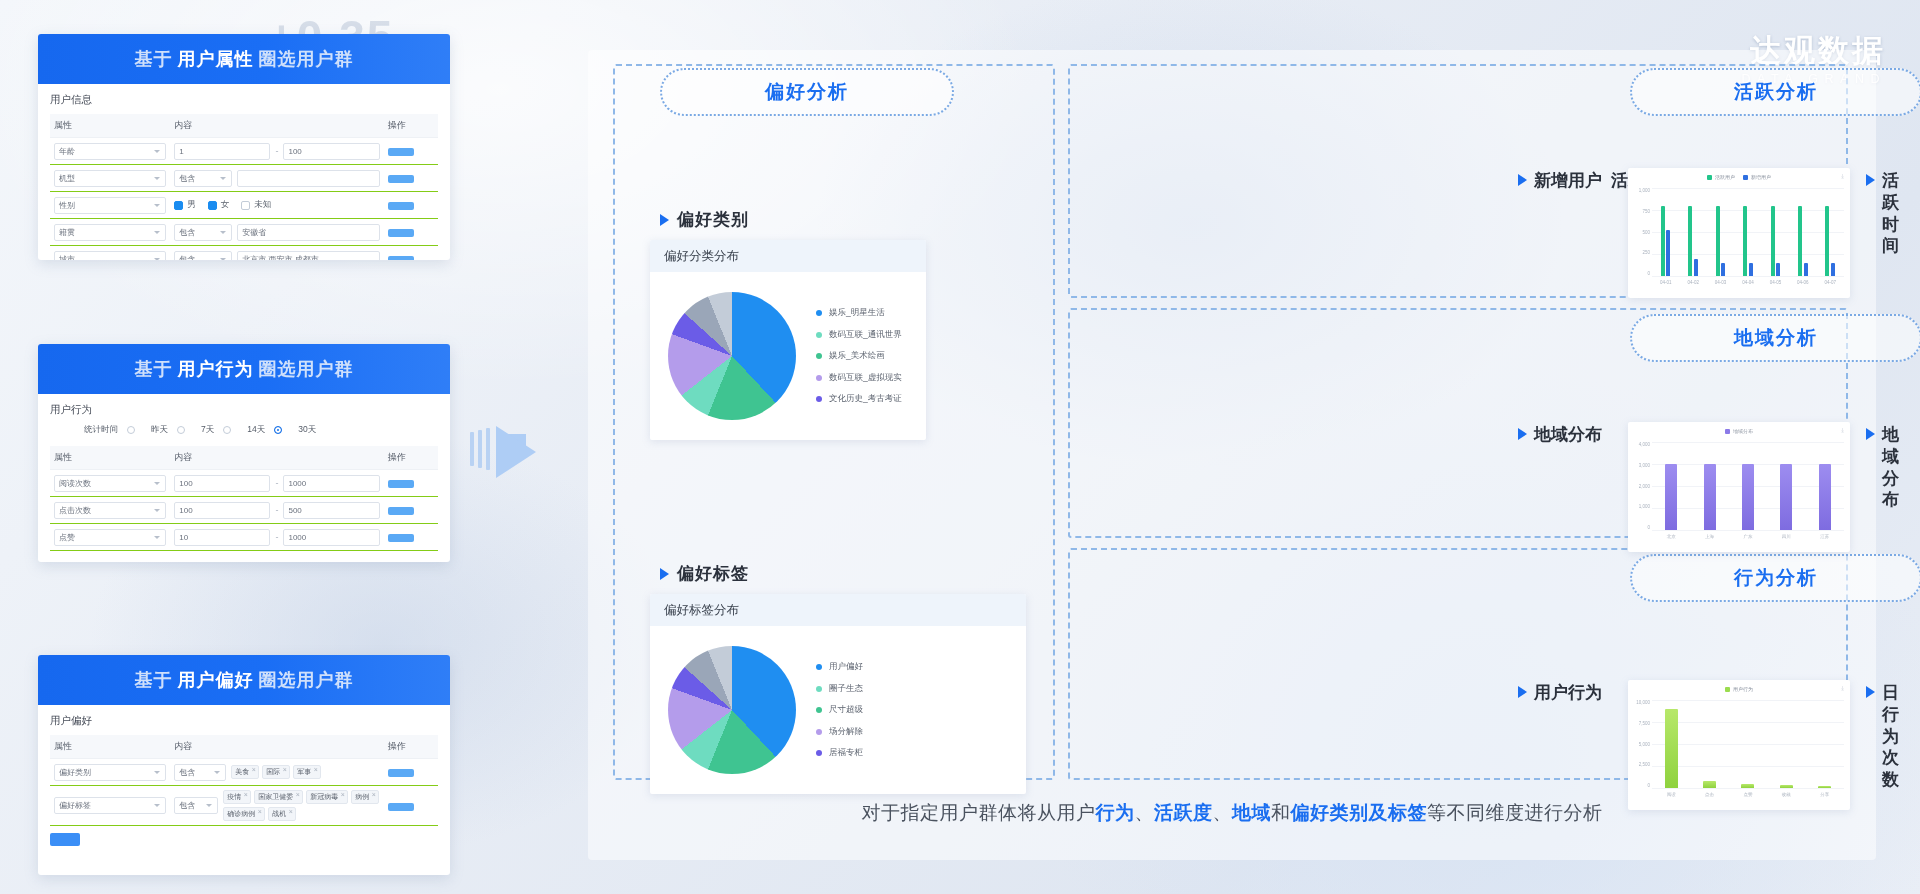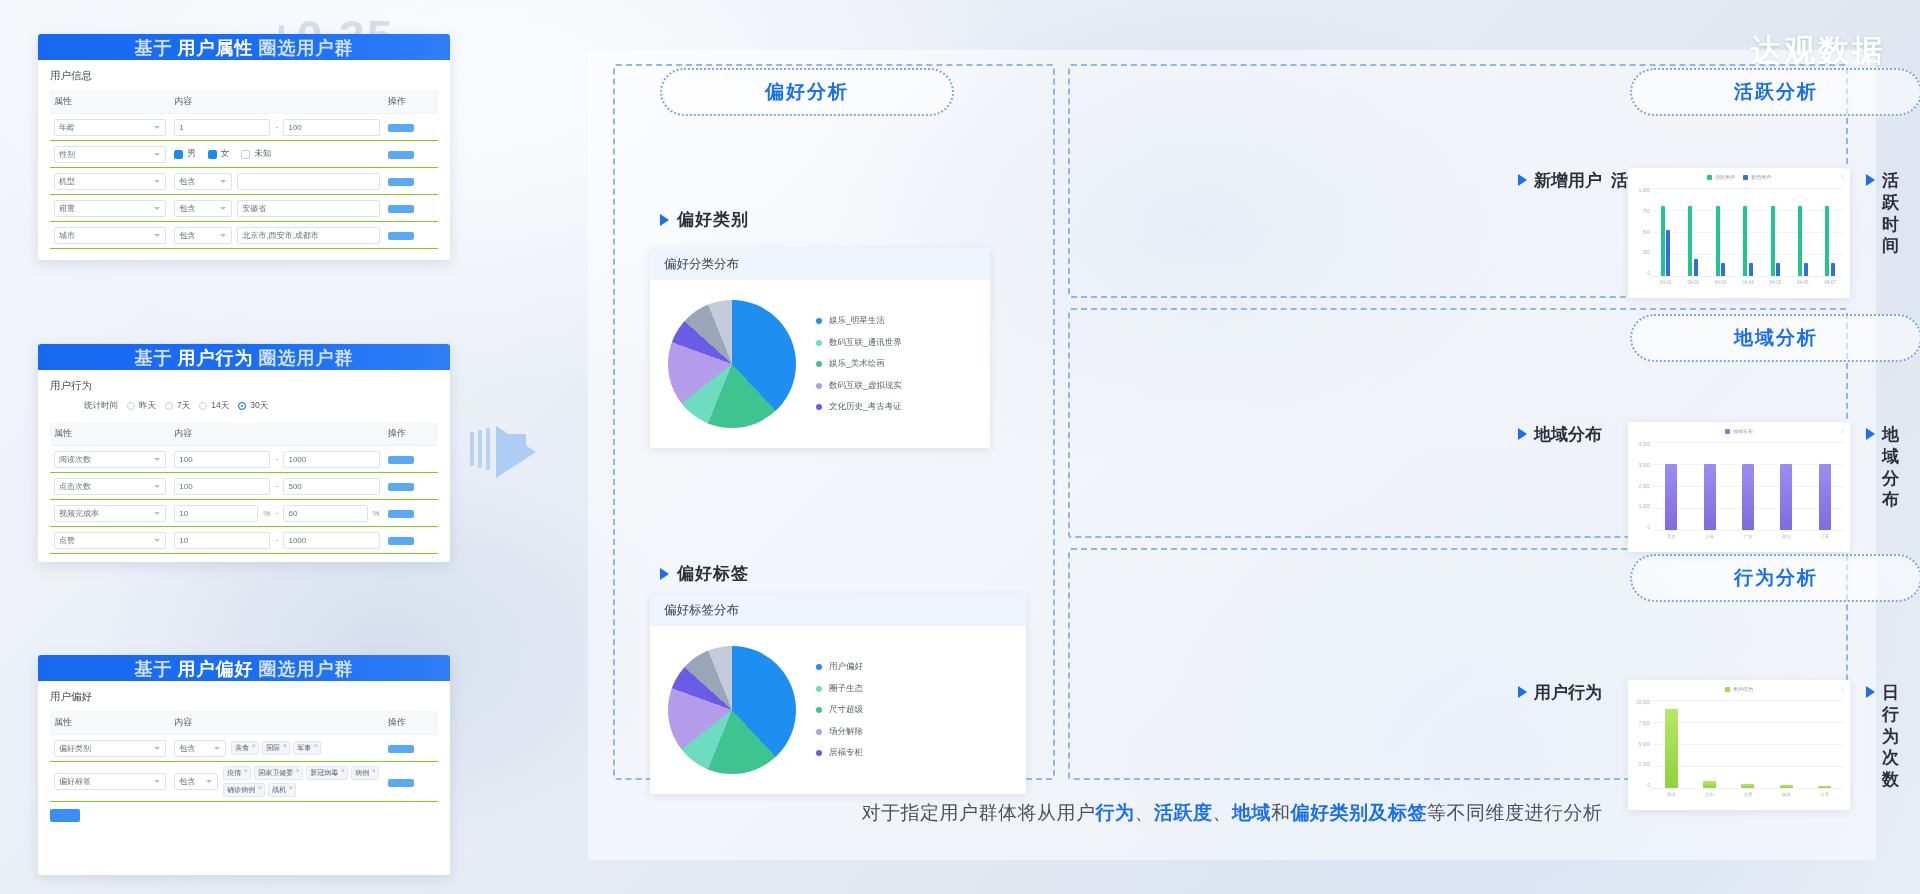--- a/index.html
+++ b/index.html
@@ -53,35 +53,35 @@
     background: #fff;
     border-radius: 3px;
     box-shadow: 0 4px 14px rgba(120,140,175,.22);
     overflow: hidden;
   }
   .card-a { top: 34px;  height: 226px; }
   .card-b { top: 344px; height: 218px; }
   .card-c { top: 655px; height: 220px; }
 
   .card-head {
-    height: 26px;
+    height: 50px;
     background: linear-gradient(90deg,#1668ef 0%,#1a6ef5 55%,#2f7ef7 100%);
     color: #fff;
-    display: flex; align-items: flex-end; justify-content: center;
+    display: flex; align-items: center; justify-content: center;
     font-size: 18px; font-weight: 700; letter-spacing: 1px;
     filter: blur(.25px);
   }
   .card-head .dim { color: #cfe0fb; font-weight: 700; }
   .card-head .hl  { color: #ffffff; font-weight: 700; margin: 0 5px; }
 
   .card-body { padding: 9px 12px 0 12px; filter: blur(.55px); }
   .sec-title { font-size: 10.5px; color: #454b57; margin-bottom: 7px; }
 
   .radio-row { display:flex; align-items:center; gap:9px; font-size:8.5px; color:#555c68; margin:4px 0 10px 34px; }
-  .radio-row .rb { display:flex; align-items:center; gap:4px; }
+  .radio-row .rb { display:flex; align-items:center; gap:16px; }
   .dot { width:8px; height:8px; border-radius:50%; border:1px solid #c3ccd8; background:#fff; }
   .dot.on { border-color:#1a73e8; background:#1a73e8; box-shadow: inset 0 0 0 2px #fff; }
 
   .tbl { width:100%; border-collapse: collapse; }
   .tbl th {
     font-size: 9px; color: #5a616d; font-weight: 400; text-align: left;
     padding: 5px 4px; background: #f6f8fb; border-bottom: 1px solid #eef1f5;
   }
   .tbl td { padding: 4px 4px; border-bottom: 1px solid #84cc16; vertical-align: middle; }
   .col-attr { width: 31%; margin-left: 40px; } .col-val { width: 55%; } .col-op { width: 14%; }
@@ -178,21 +178,21 @@
   .vcol { display:flex; flex-direction:column; color:#2b313c; font-size:17px; font-weight:700; line-height:1.28; }
 
   
   .chartbox {
     position:absolute; background:#fff; border-radius:2px;
     box-shadow: 0 2px 8px rgba(120,140,175,.18);
     overflow:hidden;
   }
 
   
-  #pie-card-1 { left: 62px; top: 198px; width: 340px; height: 200px; }
+  #pie-card-1 { left: 62px; top: 190px; width: 276px; height: 200px; }
   #pie-card-2 { left: 62px; top: 544px; width: 376px; height: 200px; }
   .pie-head {
     height: 32px; background:#eef4fb; display:flex; align-items:center;
     padding-left:14px; font-size:12.5px; color:#3d4插; color:#39414d; font-weight:400;
   }
   .pie-wrap { display:flex; align-items:center; height: 168px; }
   .pie { width: 128px; height: 128px; border-radius:50%; margin-left: 18px; flex:none; }
   .legend { margin-left: 20px; display:flex; flex-direction:column; gap:9.5px; }
   .lg { display:flex; align-items:center; gap:7px; font-size:8.5px; color:#5c636f; filter: blur(.5px); }
   .lg i { width:6px; height:6px; border-radius:50%; display:inline-block; flex:none; }
@@ -261,48 +261,48 @@
               <div class="row-flex">
           <div class="inp">1</div>
           <span class="dash">-</span>
           <div class="inp">100</div>
         </div>
             </td>
         <td><span class="opbtn"></span></td>
       </tr>
       <tr>
         <td>
+              <div class="sel">机型</div>
+            </td>
+        <td>
+              <div class="row-flex">
+          <div class="sel" style="width:58px">包含</div>
+          <div class="inp"></div>
+        </div>
+            </td>
+        <td><span class="opbtn"></span></td>
+      </tr>
+      <tr>
+        <td>
               <div class="sel">性别</div>
             </td>
         <td>
               <div class="cb-row">
           <span class="g">
                   <i class="cbx on"></i>
                   <span>男</span>
                 </span>
           <span class="g">
                   <i class="cbx on"></i>
                   <span>女</span>
                 </span>
           <span class="g">
                   <i class="cbx"></i>
                   <span>未知</span>
                 </span>
-        </div>
-            </td>
-        <td><span class="opbtn"></span></td>
-      </tr>
-      <tr>
-        <td>
-              <div class="sel">机型</div>
-            </td>
-        <td>
-              <div class="row-flex">
-          <div class="sel" style="width:58px">包含</div>
-          <div class="inp"></div>
         </div>
             </td>
         <td><span class="opbtn"></span></td>
       </tr>
       <tr>
         <td>
               <div class="sel">籍贯</div>
             </td>
         <td>
               <div class="row-flex">
@@ -386,35 +386,20 @@
               <div class="row-flex">
           <div class="inp">100</div>
           <span class="dash">-</span>
           <div class="inp">500</div>
         </div>
             </td>
         <td><span class="opbtn"></span></td>
       </tr>
       <tr>
         <td>
-              <div class="sel">视频完成率</div>
-            </td>
-        <td>
-              <div class="row-flex">
-          <div class="inp">10</div>
-          <span class="pct">%</span>
-          <span class="dash">-</span>
-          <div class="inp">60</div>
-          <span class="pct">%</span>
-        </div>
-            </td>
-        <td><span class="opbtn"></span></td>
-      </tr>
-      <tr>
-        <td>
               <div class="sel">点赞</div>
             </td>
         <td>
               <div class="row-flex">
           <div class="inp">10</div>
           <span class="dash">-</span>
           <div class="inp">1000</div>
         </div>
             </td>
         <td><span class="opbtn"></span></td>

